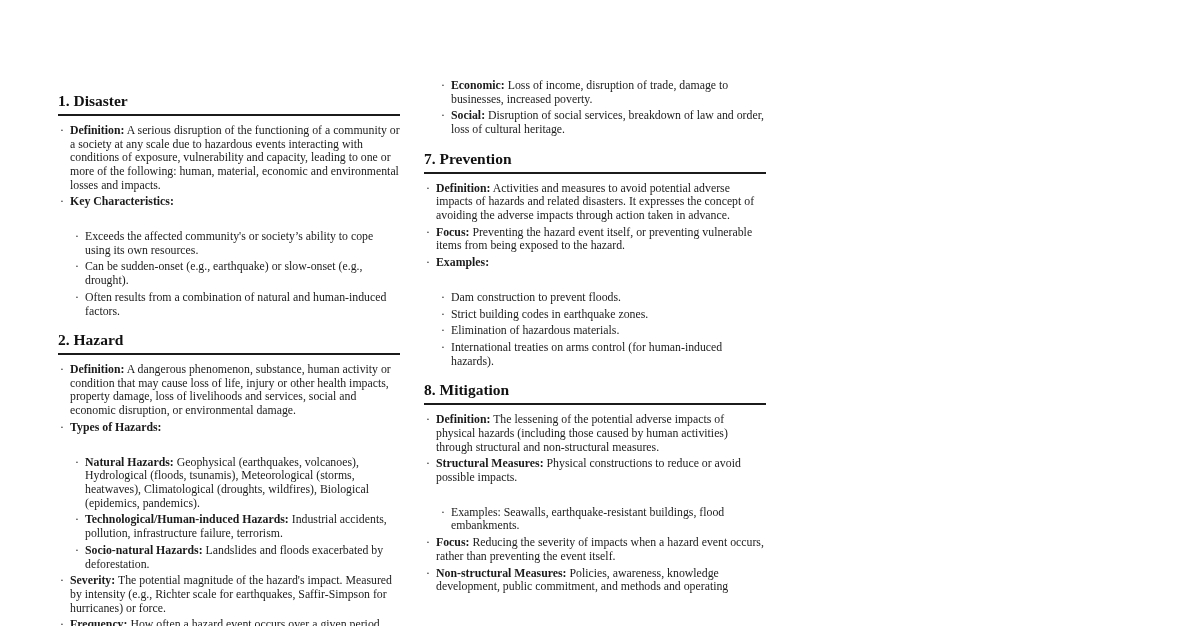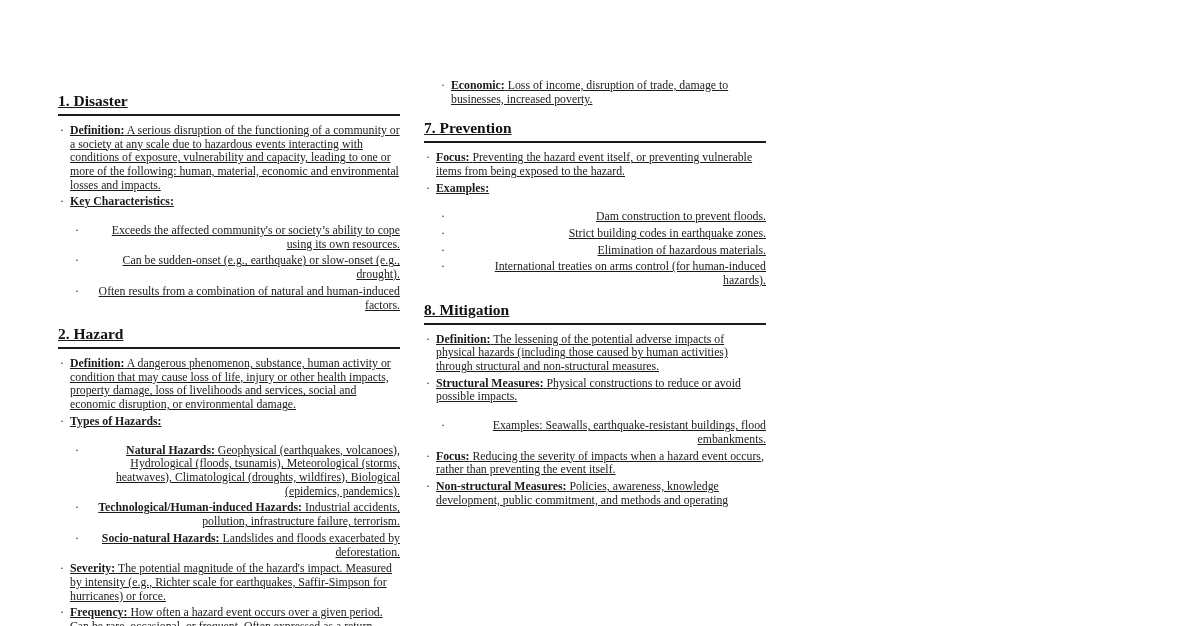--- a/index.html
+++ b/index.html
@@ -8,21 +8,21 @@
     background: #ffffff;
     font-family: "Liberation Serif", "DejaVu Serif", serif;
     color: #1b1b1b;
   }
   #screen {
     position: relative;
     width: 1191px; height: 626px;
     overflow: hidden;
     background: #ffffff;
   }
-  .column { position: absolute; width: 342px; text-decoration: underline; }
+  .column { position: absolute; width: 342px; }
   #col-left  { left: 58px;  top: 92px; }
   #col-right { left: 424px; top: 79px; }
 
   .section:not(:first-child) { margin-top: 13px; }
 
   h2.heading {
     font-size: 15.5px;
     font-weight: bold;
     margin: 0;
     line-height: 1.15;
@@ -39,21 +39,21 @@
   ul.blist li {
     position: relative;
     padding-left: 12px;
     margin-bottom: 3px;
   }
   ul.blist li::before {
     content: "\00B7";
     position: absolute;
     left: 2px; top: 0;
   }
-  ul.blist ul.blist { margin-top: 15px; text-align: right; }
+  ul.blist ul.blist { margin-top: 21px; }
   ul.blist ul.blist > li { padding-left: 15px; margin-bottom: 3px; }
   ul.blist ul.blist > li::before { left: 5px; }
 
   ul.blist.indented { margin-left: 15px; }
 
   .lead { font-weight: bold; }
 </style>
 </head>
 <body>
 
@@ -83,26 +83,28 @@
             </ul></li>
           <li><span class="lead">Severity:</span> <span>The potential magnitude of the hazard's impact. Measured by intensity (e.g., Richter scale for earthquakes, Saffir-Simpson for hurricanes) or force.</span></li>
           <li><span class="lead">Frequency:</span> <span>How often a hazard event occurs over a given period. Can be rare, occasional, or frequent. Often expressed as a return period (e.g., "100-year flood").</span></li>
         </ul>
       </div>
     </div>
   <div class="column" id="col-right">
       <div class="section">
         <ul class="blist indented">
           <li><span class="lead">Economic:</span> <span>Loss of income, disruption of trade, damage to businesses, increased poverty.</span></li>
+          <li><span class="lead">Social:</span> <span>Disruption of social services, breakdown of law and order, loss of cultural heritage.</span></li>
         </ul>
       </div>
       <div class="section">
         <h2 class="heading">7. Prevention</h2>
         <div class="rule"></div>
         <ul class="blist">
+          <li><span class="lead">Definition:</span> <span>Activities and measures to avoid potential adverse impacts of hazards and related disasters. It expresses the concept of avoiding the adverse impacts through action taken in advance.</span></li>
           <li><span class="lead">Focus:</span> <span>Preventing the hazard event itself, or preventing vulnerable items from being exposed to the hazard.</span></li>
           <li><span class="lead">Examples:</span><ul class="blist">
               <li><span>Dam construction to prevent floods.</span></li>
               <li><span>Strict building codes in earthquake zones.</span></li>
               <li><span>Elimination of hazardous materials.</span></li>
               <li><span>International treaties on arms control (for human-induced hazards).</span></li>
             </ul></li>
         </ul>
       </div>
       <div class="section">

